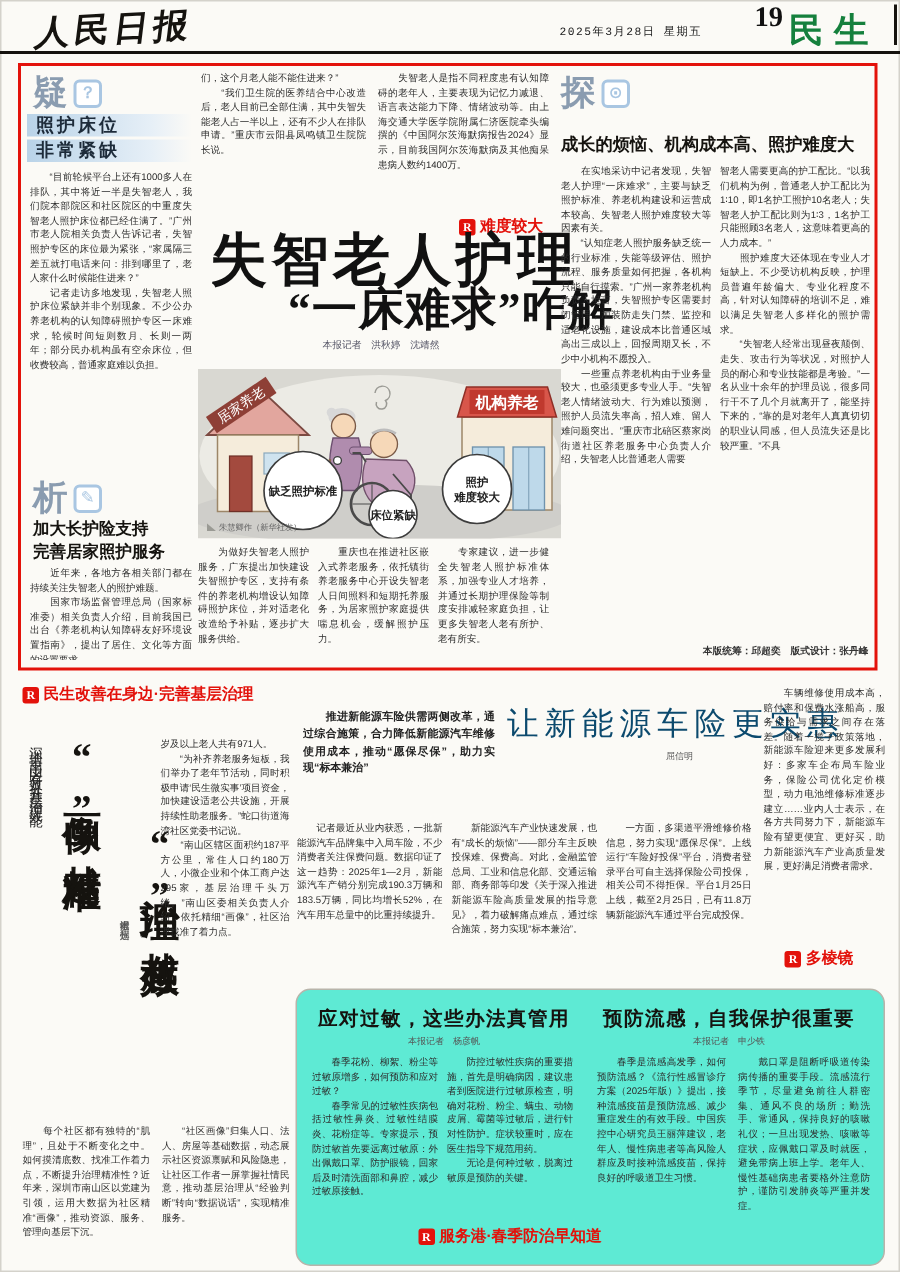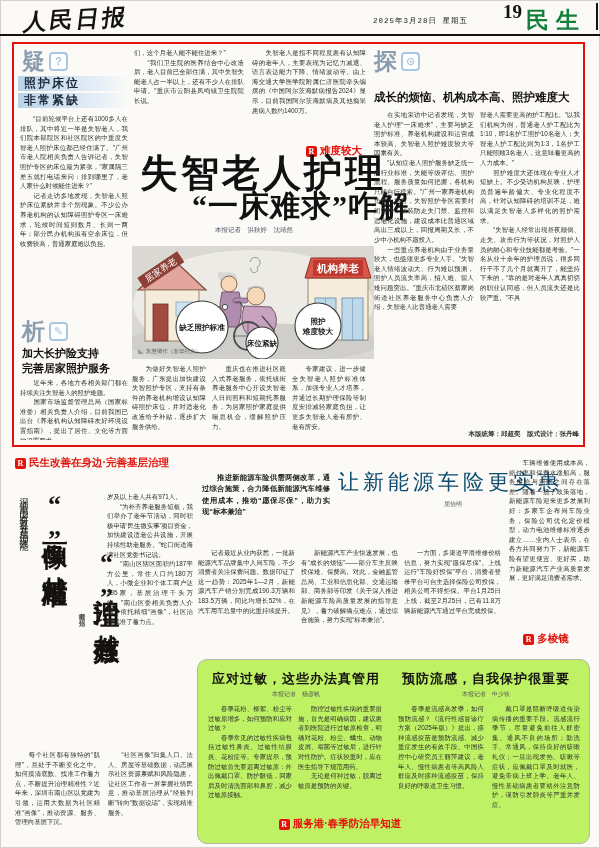--- a/index.html
+++ b/index.html
@@ -39,21 +39,21 @@
   #gov .h1a{font-size:26px;font-weight:900;color:#15130f;font-family:"Liberation Serif",serif;letter-spacing:2px;}
   #gov .vbyline{font-size:6.5px;color:#555;margin:118px 3px 0 5px;}
   #gov .h1b{font-size:26px;font-weight:900;color:#15130f;font-family:"Liberation Serif",serif;margin-top:58px;letter-spacing:2px;}
   
   #ins{position:absolute;left:184px;top:456px;width:392px;height:198px;margin-left:14px;}
   #ins .intro{position:absolute;left:4px;top:16px;width:128px;height:74px;font-size:7.3px;font-weight:bold;line-height:1.55;color:#222;text-align:justify;overflow:hidden;}
   #ins .h1{position:absolute;left:140px;top:12px;width:230px;text-align:left;font-size:21px;letter-spacing:4px;color:#0c4a6e;font-family:"Liberation Serif",serif;}
   #ins .h1by{position:absolute;left:140px;top:44px;width:230px;text-align:center;font-size:6px;color:#555;}
   #ins-badge{position:absolute;left:305px;top:176px;width:86px;text-align:center;font-size:10.5px;}
   
-  #health{position:absolute;left:197px;top:659px;width:391px;height:183px;border:1.2px solid #b8b4aa;border-radius:10px;background:#bef264;}
+  #health{position:absolute;left:197px;top:659px;width:391px;height:183px;border:1.2px solid #b8b4aa;border-radius:10px;background:#5eead4;}
   #health .h2{position:absolute;width:180px;text-align:center;font-size:13px;font-weight:bold;color:#15130f;font-family:"Liberation Serif",serif;letter-spacing:1px;}
   #health .h2by{position:absolute;width:180px;text-align:center;font-size:6px;color:#555;}
   #svc-badge{position:absolute;left:62px;top:157px;width:160px;text-align:center;font-size:10.5px;white-space:nowrap;}
 </style>
 </head>
 <body>
 
 <div id="paper">
 
   <div id="masthead">

